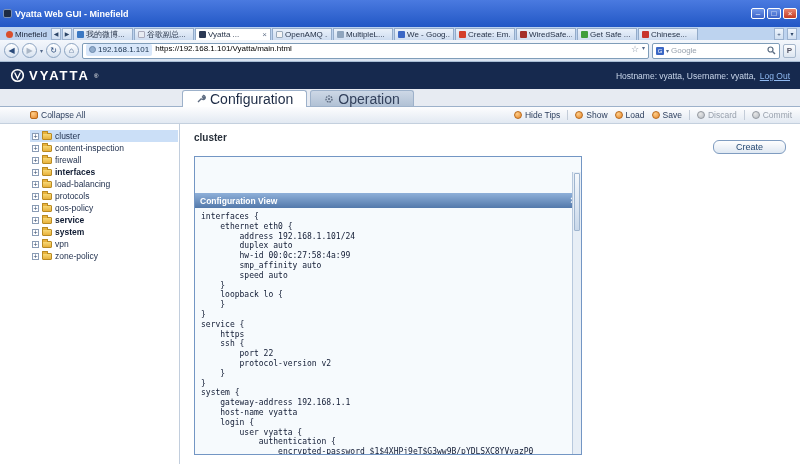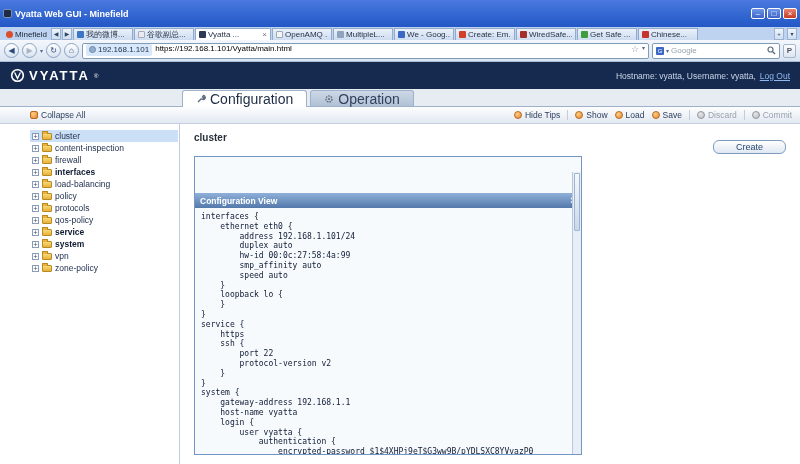--- a/index.html
+++ b/index.html
@@ -274,25 +274,20 @@
         </div>
         <div class="node bold">
           <span class="expander">+</span>
           <span class="folder"></span>
           <span class="node-label">interfaces</span>
         </div>
         <div class="node">
           <span class="expander">+</span>
           <span class="folder"></span>
           <span class="node-label">load-balancing</span>
-        </div>
-        <div class="node">
-          <span class="expander">+</span>
-          <span class="folder"></span>
-          <span class="node-label">policy</span>
         </div>
         <div class="node">
           <span class="expander">+</span>
           <span class="folder"></span>
           <span class="node-label">protocols</span>
         </div>
         <div class="node">
           <span class="expander">+</span>
           <span class="folder"></span>
           <span class="node-label">qos-policy</span>

